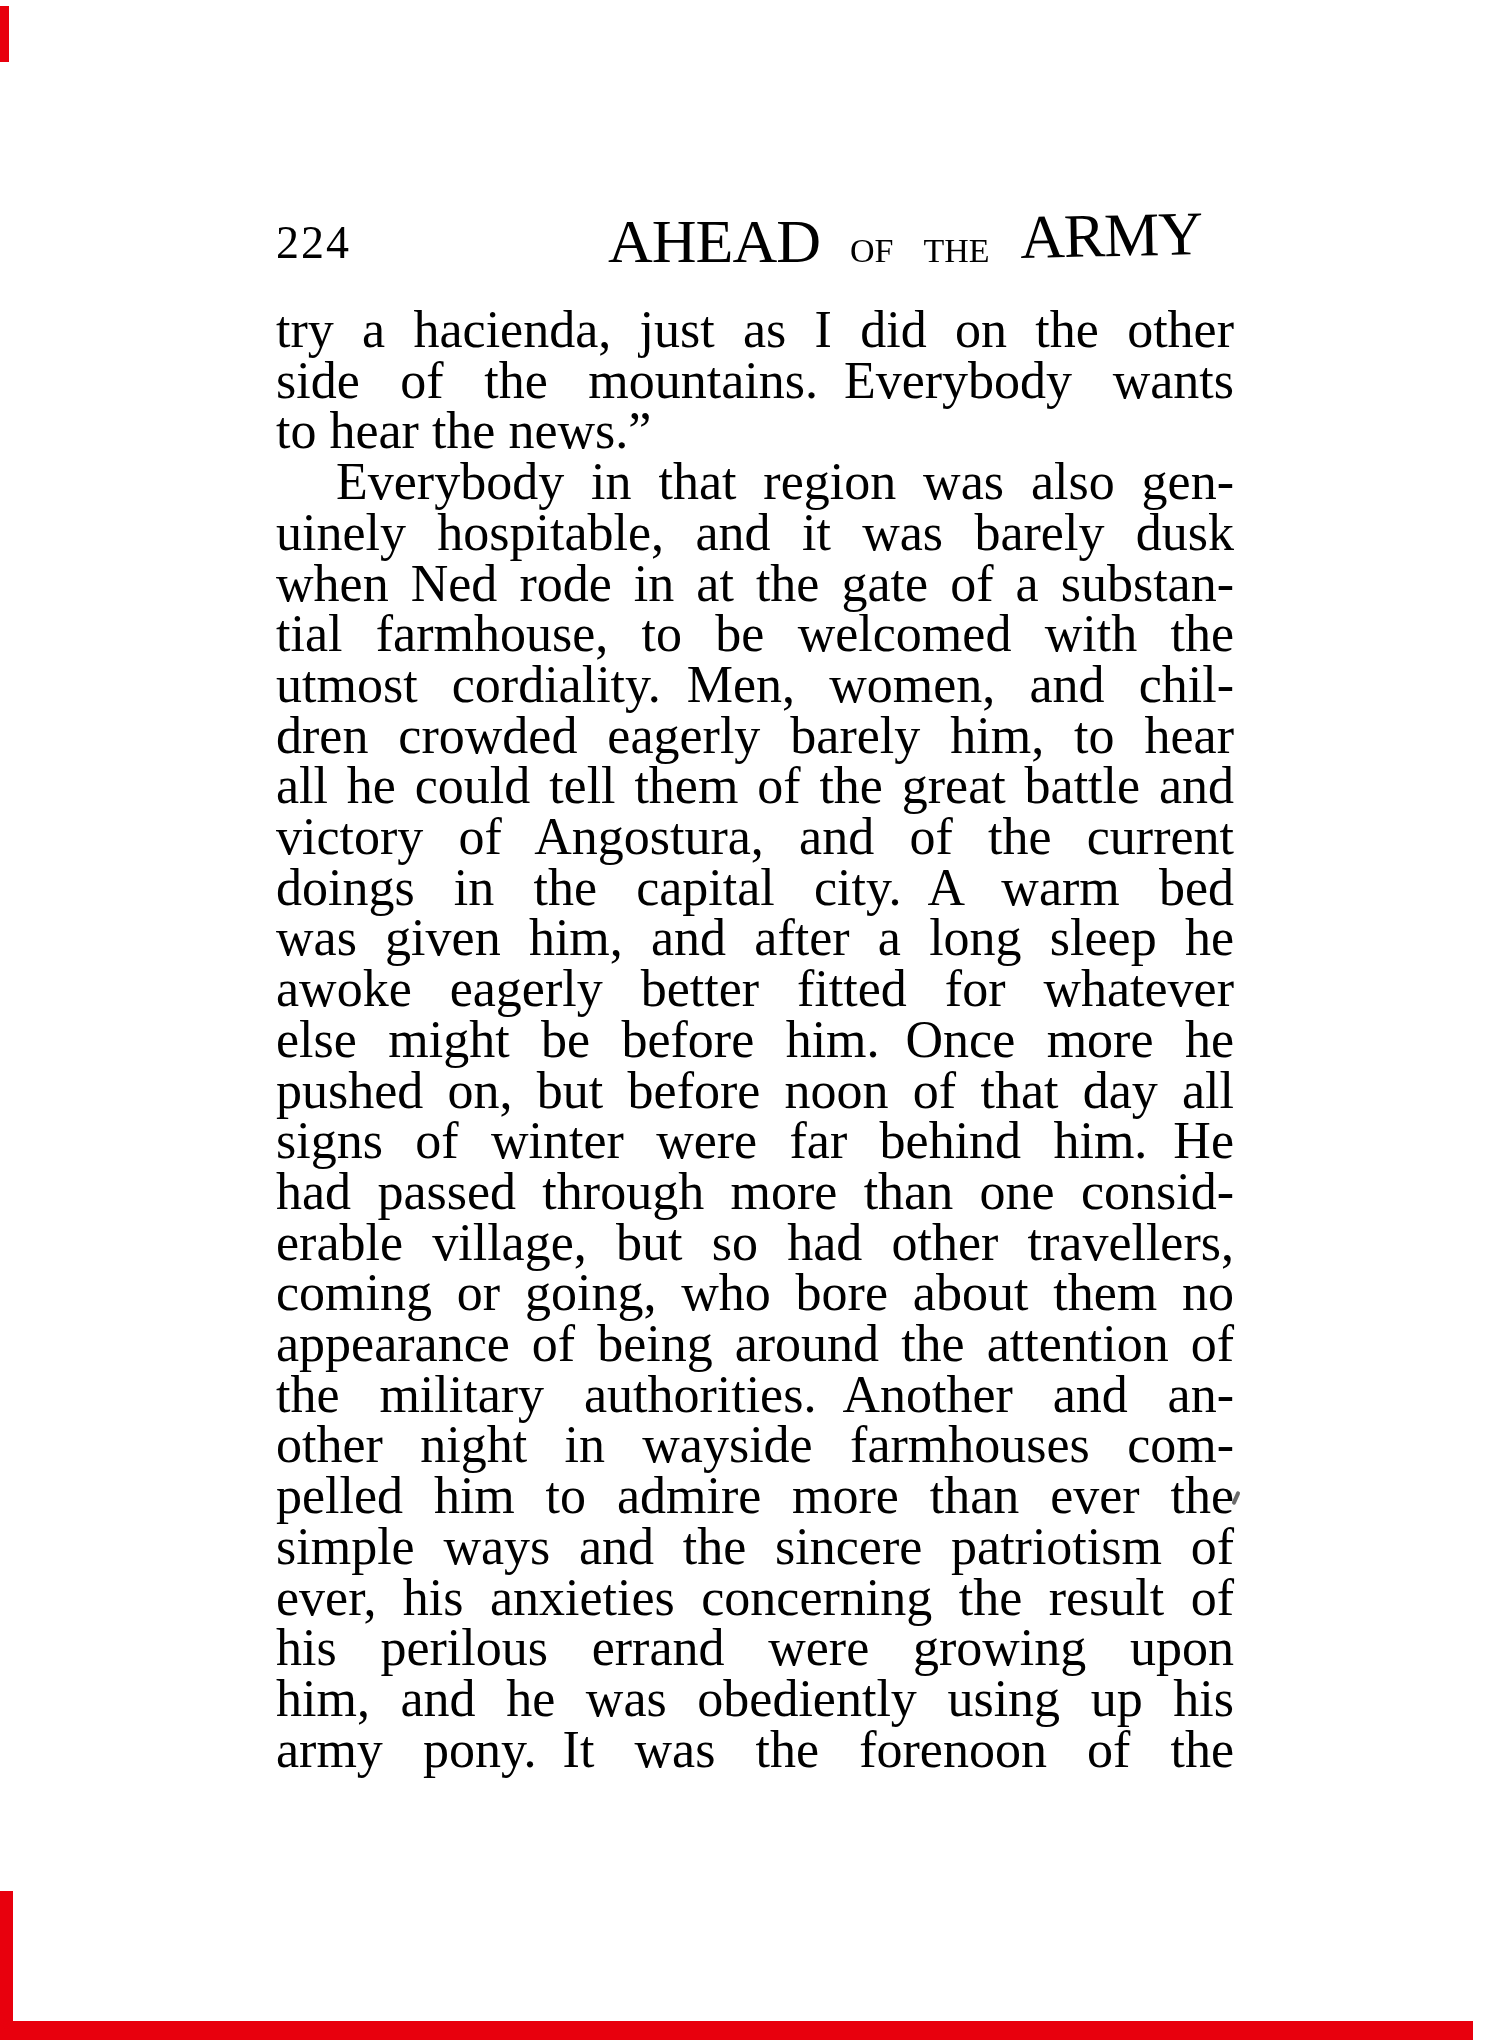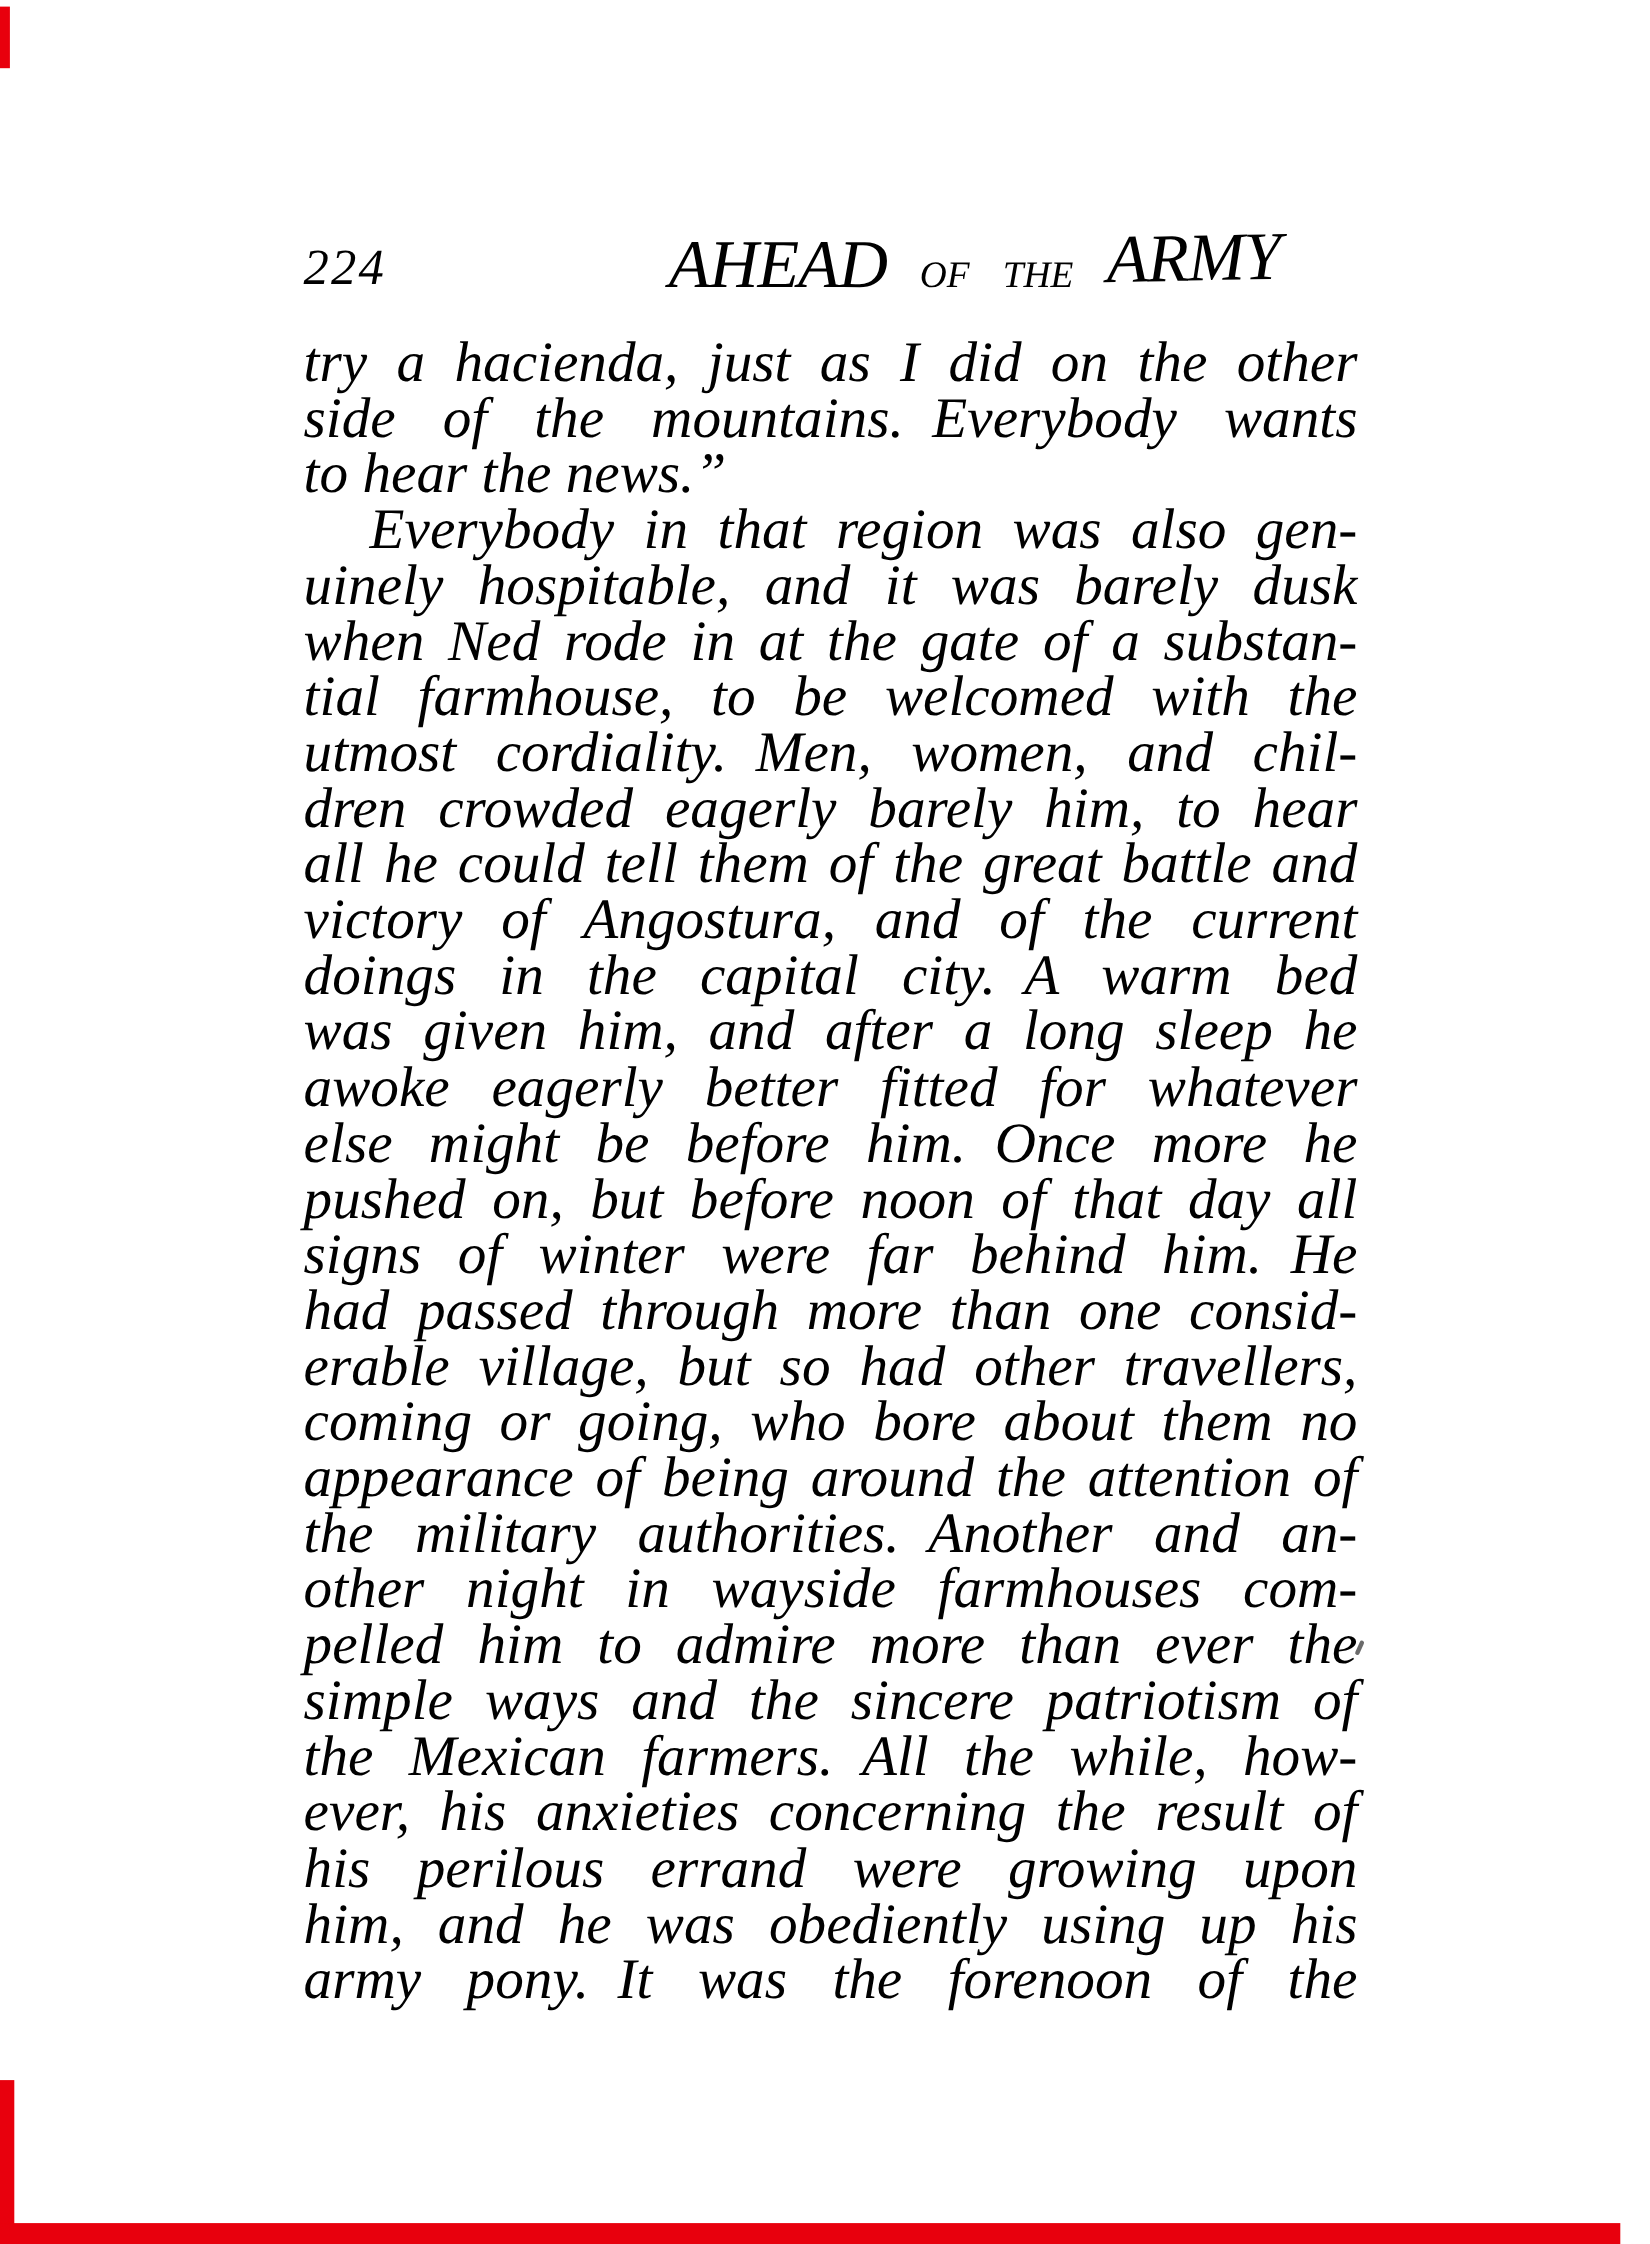--- a/index.html
+++ b/index.html
@@ -7,21 +7,20 @@
     width: 1500px; height: 2040px;
     background: #ffffff;
     position: relative;
     overflow: hidden;
     font-family: "Liberation Serif", serif;
     color: #000000;
   }
   .page {
     position: absolute; inset: 0;
     background: #ffffff;
-    font-style: italic;
   }
   
   .page-number {
     position: absolute;
     left: 276px; top: 218px;
     font-size: 46px; line-height: 50px;
     letter-spacing: 2px;
   }
   .running-header {
     position: absolute;
@@ -96,21 +95,20 @@
       <div class="line">pushed on, but before noon of that day all</div>
       <div class="line">signs of winter were far behind him. He</div>
       <div class="line">had passed through more than one consid-</div>
       <div class="line">erable village, but so had other travellers,</div>
       <div class="line">coming or going, who bore about them no</div>
       <div class="line">appearance of being around the attention of</div>
       <div class="line">the military authorities. Another and an-</div>
       <div class="line">other night in wayside farmhouses com-</div>
       <div class="line">pelled him to admire more than ever the</div>
       <div class="line">simple ways and the sincere patriotism of</div>
-      <div class="line">the Mexican farmers. All the while, how-</div>
       <div class="line">ever, his anxieties concerning the result of</div>
       <div class="line">his perilous errand were growing upon</div>
       <div class="line">him, and he was obediently using up his</div>
       <div class="line">army pony. It was the forenoon of the</div>
     </div>
 
   <div class="stray-mark"></div>
 
   <div class="red-artifact red-top-left" style="background: rgb(232, 0, 13);"></div>
   <div class="red-artifact red-bottom-left" style="background: rgb(232, 0, 13);"></div>

